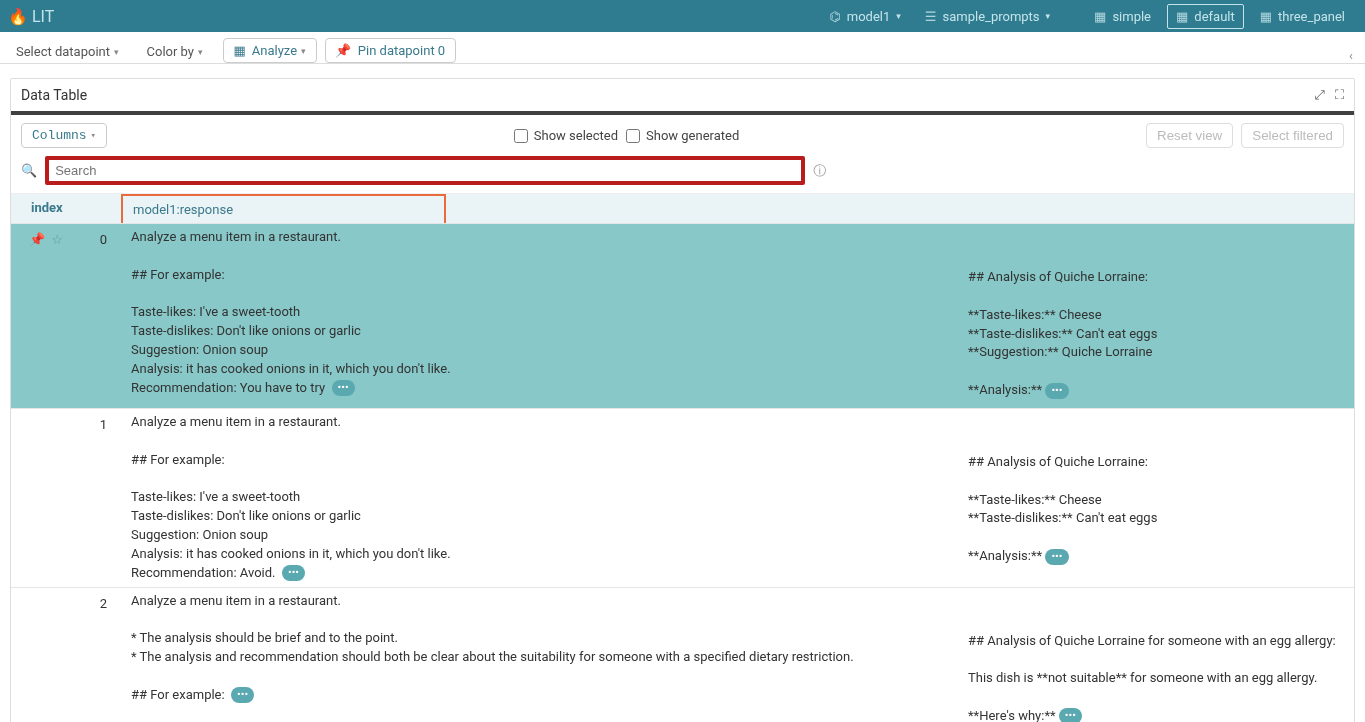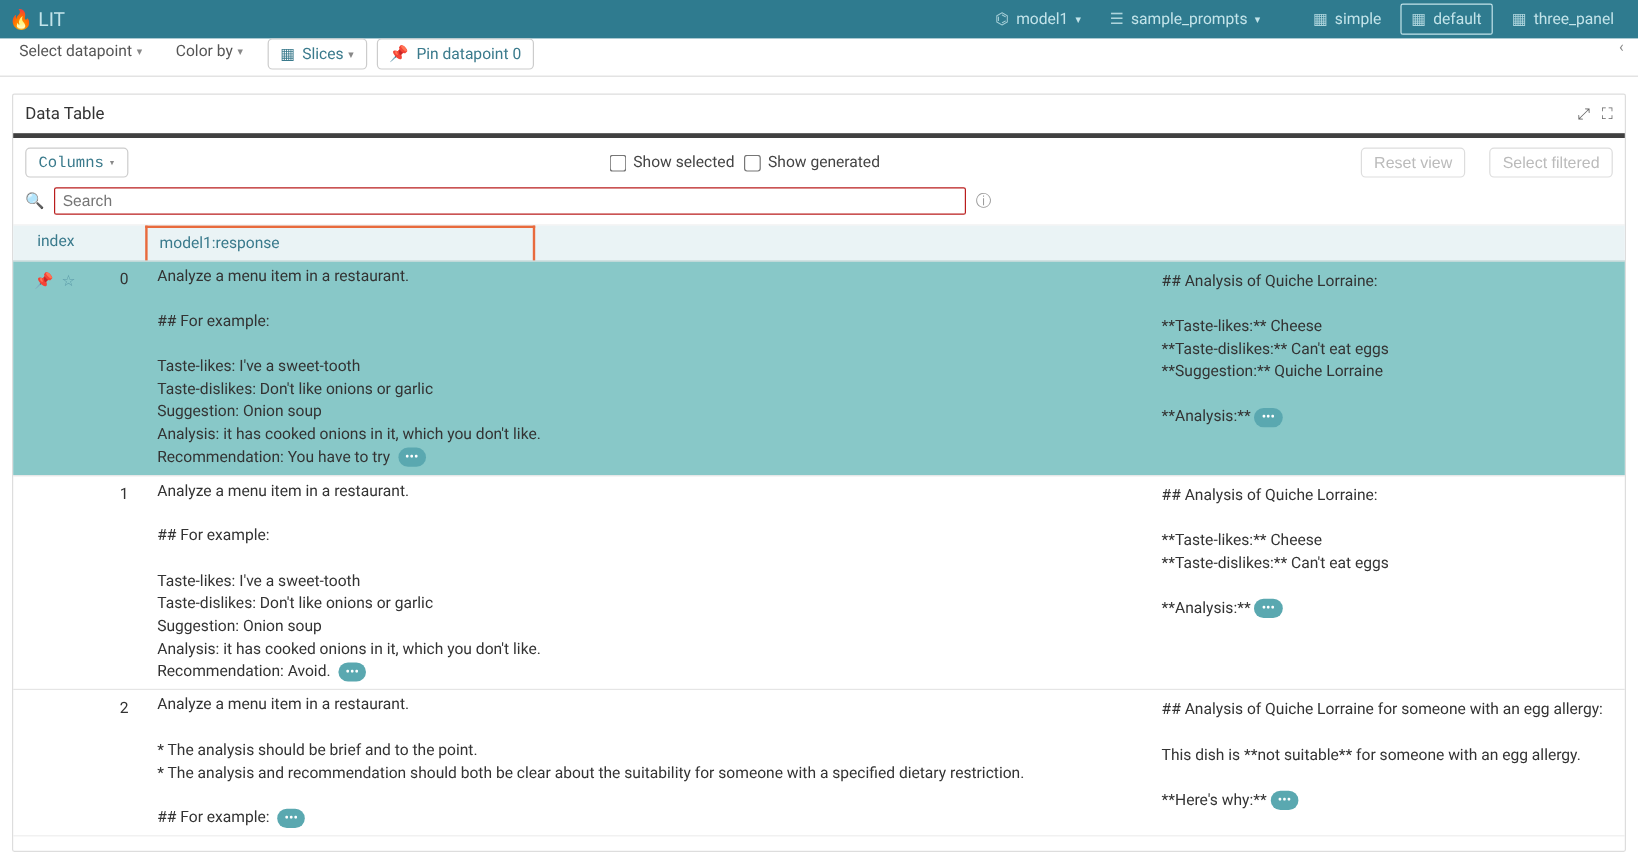--- a/index.html
+++ b/index.html
@@ -6,59 +6,59 @@
 body { font-family: -apple-system, BlinkMacSystemFont, "Segoe UI", Roboto, sans-serif; font-size: 13px; color: #333; background: #fff; }
 
 .header { background: #2f7b8f; height: 32px; display: flex; align-items: center; padding: 0 8px; color: #c3e4ea; }
 .lit-logo { display: flex; align-items: center; font-size: 16px; margin-right: auto; }
 .lit-fire { color: #ff9800; margin-right: 4px; }
 .hdr-item { display: flex; align-items: center; padding: 4px 8px; margin: 0 4px; border-radius: 2px; cursor: pointer; }
 .hdr-item.selected { border: 1px solid #c3e4ea; }
 .hdr-icon { margin-right: 6px; opacity: 0.85; font-size: 13px; }
 .hdr-caret { margin-left: 6px; font-size: 9px; }
 
-.toolbar { height: 32px; display: flex; align-items: flex-start; padding: 0 8px; border-bottom: 1px solid #ddd; }
+.toolbar { height: 32px; display: flex; align-items: flex-end; padding: 0 8px; border-bottom: 1px solid #ddd; }
 .tb-item { display: flex; align-items: center; padding: 4px 8px; margin-right: 12px; color: #555; cursor: pointer; font-size: 13px;}
 .tb-caret { margin-left: 4px; font-size: 9px; color: #888;}
 .tb-btn { border: 1px solid #ccc; border-radius: 4px; padding: 4px 10px; color: #3a7a8c; display:flex; align-items:center; margin-right:8px; cursor:pointer;}
 .tb-btn .ic { margin-right: 6px; }
 .tb-chevron-right { margin-left: auto; color: #888; cursor:pointer; padding: 0 4px;}
 
 .panel { margin: 14px 10px 4px 10px; border: 1px solid #ddd; border-radius: 2px; }
 .panel-header { display: flex; align-items: center; padding: 8px 10px; border-bottom: 4px solid #404040; }
 .panel-title { font-size: 14px; color: #333; }
 .panel-hdr-icons { margin-left: auto; display: flex; gap: 10px; color: #666; }
 .panel-hdr-icons span { cursor: pointer; }
 
 .controls-row { display: flex; align-items: center; padding: 8px 10px; }
 .columns-btn { border: 1px solid #ccc; border-radius: 4px; padding: 4px 10px; color: #3a7a8c; display:flex; align-items:center; cursor:pointer;font-family:Liberation Mono, monospace;}
 .center-checks { margin: 0 auto; display: flex; gap: 8px; align-items: center; }
 .check-wrap { display:flex; align-items:center; gap:6px; color:#444; }
 .check-wrap input { width:14px; height:14px; }
-.right-actions { display:flex; gap:20px; }
+.right-actions { display:flex; gap:8px; }
 .ghost-btn { border:1px solid #ddd; border-radius:4px; padding:4px 10px; color:#bbb; background:#fff; cursor:default;}
 
 .search-row { display:flex; align-items:center; padding: 0 10px 8px 10px; gap:8px; }
 .search-icon { color:#666; }
-.search-input { flex: 0 0 760px; padding: 3px 6px; border:1px solid #b91c1c; border-radius:2px; font-size:13px;}
+.search-input { flex: 0 0 760px; padding: 3px 6px; border:4px solid #b91c1c; border-radius:2px; font-size:13px;}
 .help-icon { color:#999; font-size:13px; }
 
 .table-wrap { border-top: 1px solid #eee; }
 .thead { display:flex; background:#eaf3f5; color:#3a7a8c; font-size:13px; }
-.col-idx { width: 110px; padding:6px 10px 6px 20px; }
+.col-idx { width: 110px; padding:6px 10px 6px 20px;font-weight:bold; }
 .col-prompt { flex: 1; padding:6px 10px; }
 .col-resp { width: 325px; padding:6px 10px; border: 2px solid #e86a3d; border-bottom:none; }
 .row { display:flex; border-top: 1px solid #e5e5e5; font-size: 13px; }
 .row.selected { background: #88c8c8; }
 .c-idx { width: 110px; padding: 8px 8px 8px 18px; display:flex; gap:6px; color:#555; align-items:flex-start;}
 .c-idx .num { margin-left:auto; margin-right: 6px; color:#333;}
 .pin-icon, .star-icon { color:#5a9aa8; cursor:pointer; font-size:13px;}
 .row:not(.selected) .pin-icon, .row:not(.selected) .star-icon { visibility:hidden; }
 .c-prompt { flex:1; padding: 4px 10px; white-space: pre-wrap; line-height:1.45; }
-.c-resp { width: 396px; padding: 8px 10px; white-space: pre-wrap; line-height:1.45;}
+.c-resp { width: 396px; padding: 8px 10px; white-space: pre-wrap; line-height:1.45;margin-top:36px;}
 
 .ellipsis-pill { display:inline-flex; align-items:center; justify-content:center; background:#5aa8b0; color:#fff; border-radius: 10px; padding: 0 6px; height:16px; font-size:11px; line-height:16px; cursor:pointer; vertical-align: middle;}
 
 .panel-footer { display:flex; justify-content:flex-end; padding:6px 10px; gap:10px; color:#666; border-top:1px solid #eee;}
 </style>
 </head>
 <body>
 
 <div class="header">
   <div class="lit-logo">
@@ -94,21 +94,21 @@
   <div class="tb-item">
     <span>Select datapoint</span>
     <span class="tb-caret">▾</span>
   </div>
   <div class="tb-item">
     <span>Color by</span>
     <span class="tb-caret">▾</span>
   </div>
   <div class="tb-btn">
     <span class="ic">▦</span>
-    <span>Slices</span>
+    <span>Analyze</span>
     <span class="tb-caret">▾</span>
   </div>
   <div class="tb-btn">
     <span class="ic">📌</span>
     <span>Pin datapoint 0</span>
   </div>
   <div class="tb-chevron-right">‹</div>
 </div>
 
 <div class="panel">

